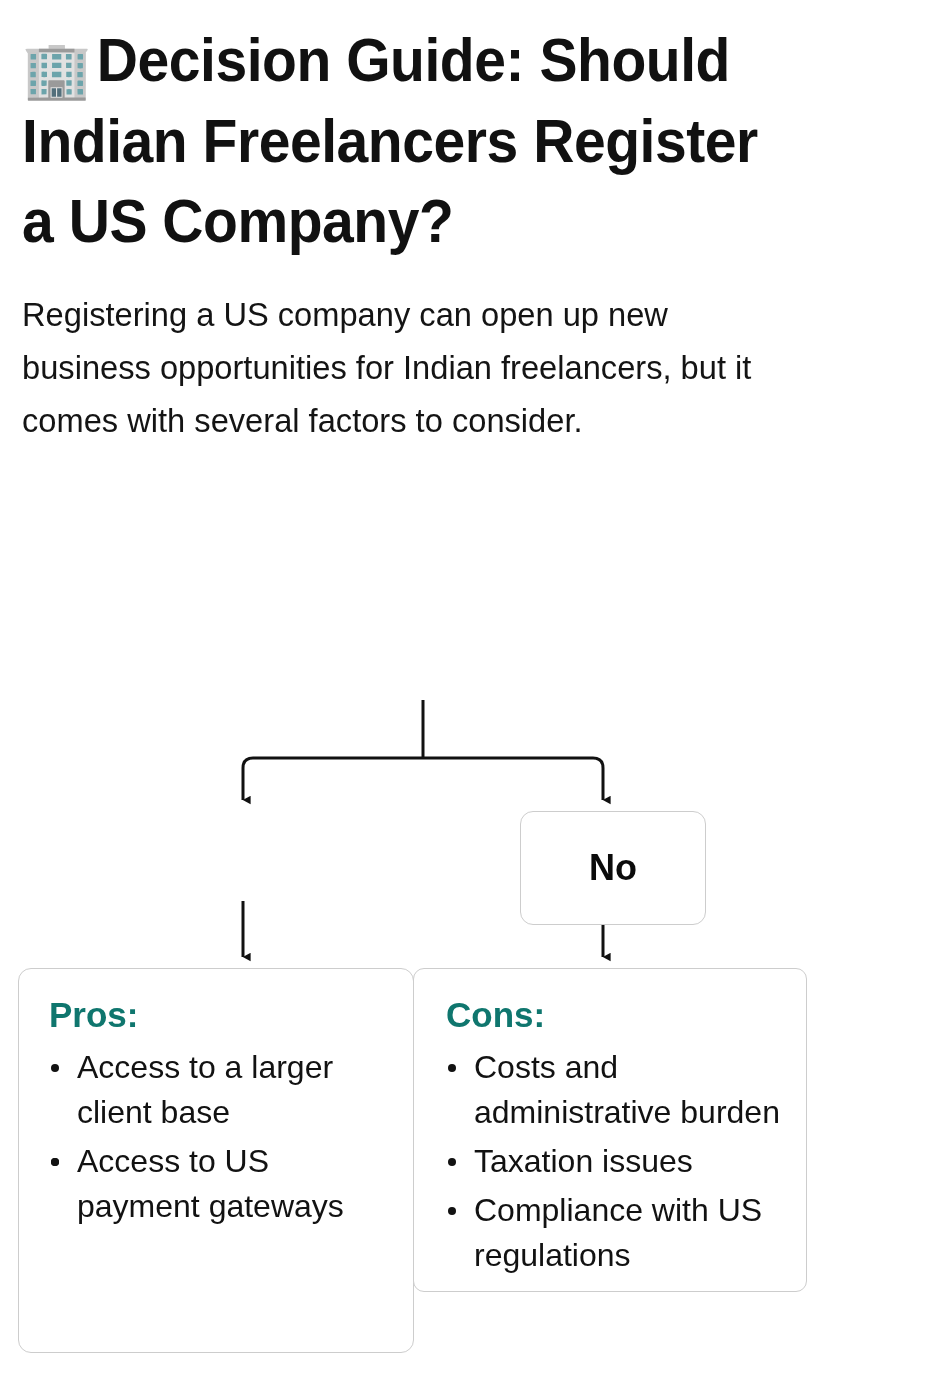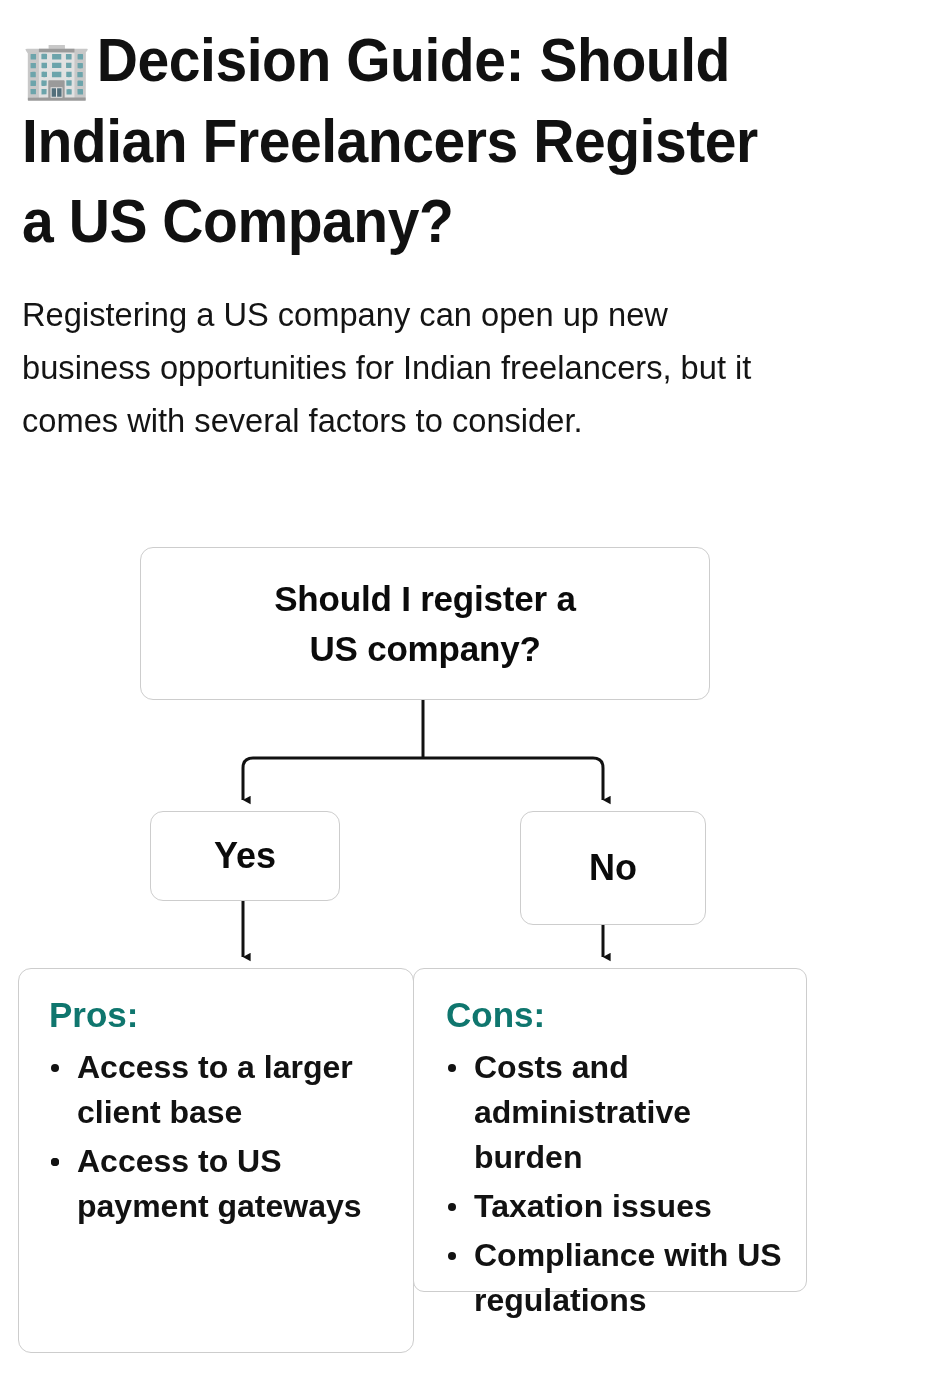--- a/index.html
+++ b/index.html
@@ -145,21 +145,21 @@
   .outcome-list {
     list-style: none;
     margin: 0;
     padding: 0;
   }
   .outcome-list li {
     position: relative;
     padding-left: 28px;
     font-size: 32px;
     line-height: 45px;
-    font-weight: 700;
+    font-weight: 400;
     color: #121212;
     margin-bottom: 4px;
   }
   .outcome-list li .bullet-dot {
     position: absolute;
     left: 2px;
     top: 19px;
     width: 8px;
     height: 8px;
     border-radius: 50%;
@@ -189,28 +189,21 @@
 
     <path d="M 423 758 L 253 758 Q 243 758 243 768 L 243 800" stroke="#111111" stroke-width="3" fill="none" marker-end="url(#arrowhead)"></path>
 
     <path d="M 423 758 L 593 758 Q 603 758 603 768 L 603 800" stroke="#111111" stroke-width="3" fill="none" marker-end="url(#arrowhead)"></path>
 
     <path d="M 243 901 L 243 957" stroke="#111111" stroke-width="3" fill="none" marker-end="url(#arrowhead)"></path>
 
     <path d="M 603 901 L 603 957" stroke="#111111" stroke-width="3" fill="none" marker-end="url(#arrowhead)"></path>
   </svg>
 
-  <div class="node-box" id="node-root">
-    <div class="node-center-label" style="white-space:pre-line;">Should I register a
-US company?</div>
-  </div>
-
-  <div class="node-box" id="node-yes">
-    <div class="node-center-label">Yes</div>
-  </div>
+
 
   <div class="node-box" id="node-no">
     <div class="node-center-label">No</div>
   </div>
 
   <div class="node-box" id="node-pros">
     <div class="outcome-inner">
       <div class="outcome-heading">Pros:</div>
       <ul class="outcome-list">
         <li><span class="bullet-dot"></span><span>Access to a larger client base</span></li>

